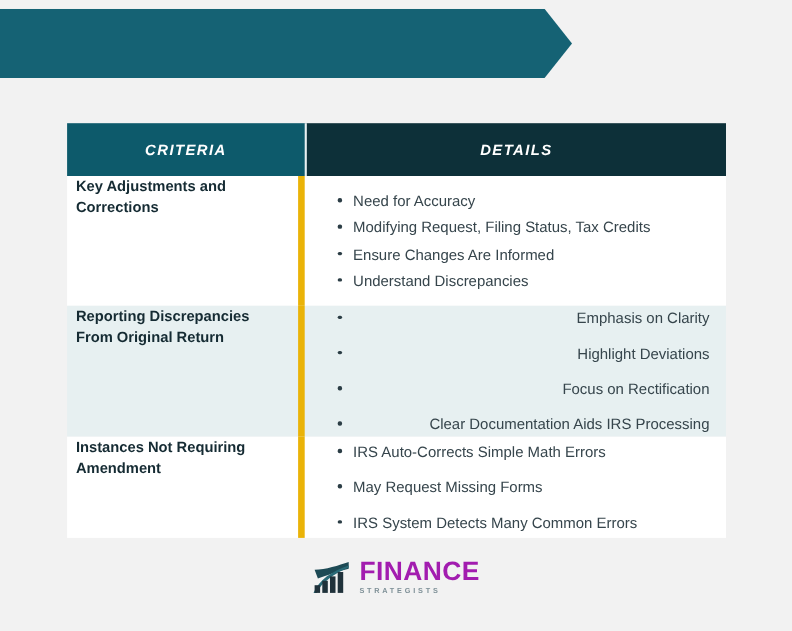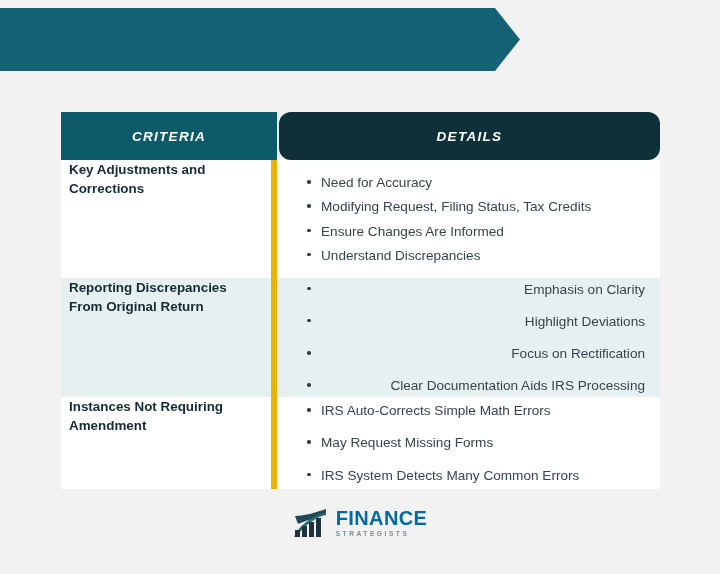--- a/index.html
+++ b/index.html
@@ -67,21 +67,20 @@
     font-style: italic;
   }
   .th-criteria {
     width: 216px;
     background: #0d5a6b;
     border-right: 2px solid #e9eff0;
   }
   .th-details {
     width: 381px;
     background: #0d3039;
-    border-radius: 12px;
   }
 
   .trow {
     display: flex;
     align-items: stretch;
     background: #ffffff;
   }
   .trow.tinted { background: #e7f0f1; }
 
   .cell-criteria {
@@ -155,22 +154,22 @@
     gap: 7px;
   }
   .logo-mark { display: block; }
   .logo-words {
     display: flex;
     flex-direction: column;
     justify-content: center;
     line-height: 1;
   }
   .logo-finance {
-    color: #0369a1;
-    font-size: 20px;
+    color: #a21caf;
+    font-size: 24px;
     font-weight: 700;
     letter-spacing: 0.4px;
   }
   .logo-strategists {
     color: #7d8f96;
     font-size: 6.6px;
     font-weight: 700;
     letter-spacing: 2.55px;
     margin-top: 3px;
   }

